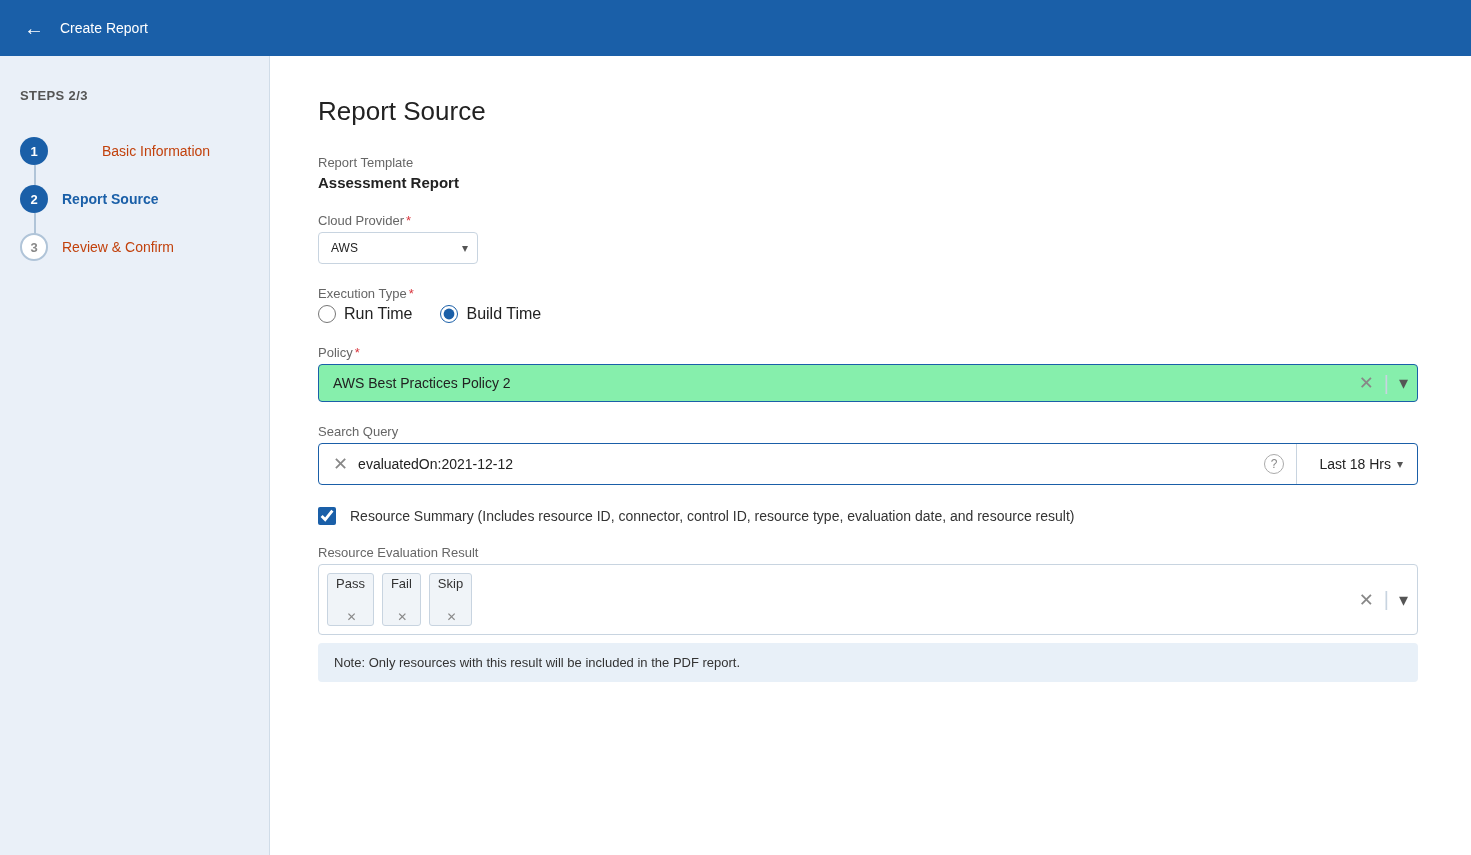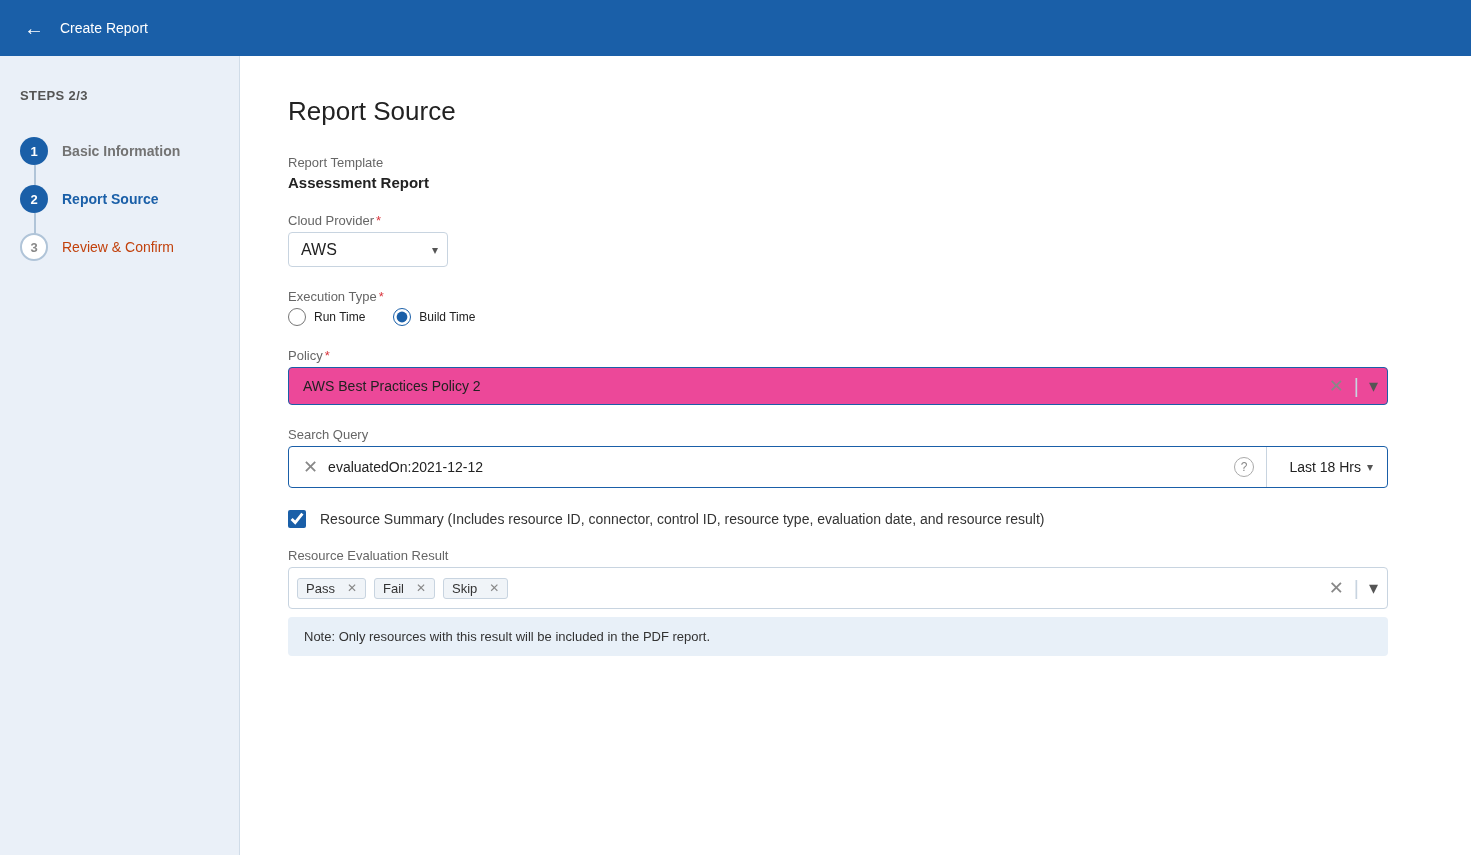--- a/index.html
+++ b/index.html
@@ -28,21 +28,21 @@
       font-size: 14px;
       font-weight: 500;
     }
 
     .main-layout {
       display: flex;
       height: calc(855px - 56px);
     }
 
     .sidebar {
-      width: 240px;
+      width: 270px;
       background: #eaf0f8;
       padding: 32px 20px;
       flex-shrink: 0;
       border-right: 1px solid #d0dce8;
     }
 
     .steps-label {
       font-size: 13px;
       font-weight: 600;
       color: #555;
@@ -108,22 +108,23 @@
     .step-label {
       font-size: 14px;
     }
 
     .step-label.active {
       color: #1a5fa8;
       font-weight: 600;
     }
 
     .step-label.completed {
-      color: #737373;
-      font-weight: 700;
+      color: #c2410c;
+      font-weight: 400;
+      margin-left: 40px;
     }
 
     .step-label.inactive {
       color: #c2410c;
     }
 
     .content-area {
       flex: 1;
       background: white;
       padding: 40px 48px;
@@ -162,21 +163,21 @@
     .select-wrapper {
       position: relative;
       width: 160px;
     }
 
     .select-field {
       width: 100%;
       padding: 8px 20px 8px 12px;
       border: 1px solid #c8d4e0;
       border-radius: 4px;
-      font-size: 16px;
+      font-size: 12px;
       color: #222;
       background: white;
       appearance: none;
       cursor: pointer;
       outline: none;
     }
 
     .select-chevron {
       position: absolute;
       right: 10px;
@@ -201,38 +202,38 @@
     }
 
     .radio-input {
       width: 18px;
       height: 18px;
       accent-color: #1a5fa8;
       cursor: pointer;
     }
 
     .radio-label {
-      font-size: 12px;
+      font-size: 16px;
       color: #222;
     }
 
     .policy-select-wrapper {
       position: relative;
       width: 100%;
       max-width: 1100px;
     }
 
     .policy-select-field {
       width: 100%;
       padding: 10px 60px 10px 14px;
       border: 1.5px solid #1a5fa8;
       border-radius: 4px;
       font-size: 14px;
       color: #222;
-      background: #ec4899;
+      background: #86efac;
       outline: none;
     }
 
     .policy-actions {
       position: absolute;
       right: 8px;
       top: 50%;
       transform: translateY(-50%);
       display: flex;
       align-items: center;
@@ -354,27 +355,28 @@
       align-items: center;
       gap: 8px;
       flex-wrap: wrap;
       background: white;
       min-height: 42px;
     }
 
     .tag-chip {
       display: flex;
       align-items: center;
-      gap: 10px;
+      gap: 20px;
       background: #f0f4f8;
       border: 1px solid #c8d4e0;
       border-radius: 3px;
       padding: 2px 8px;
       font-size: 13px;
       color: #333;
+      flex-direction: column;
     }
 
     .tag-remove {
       cursor: pointer;
       color: #888;
       font-size: 12px;
       margin-left: 2px;
       background: none;
       border: none;
       padding: 0;

